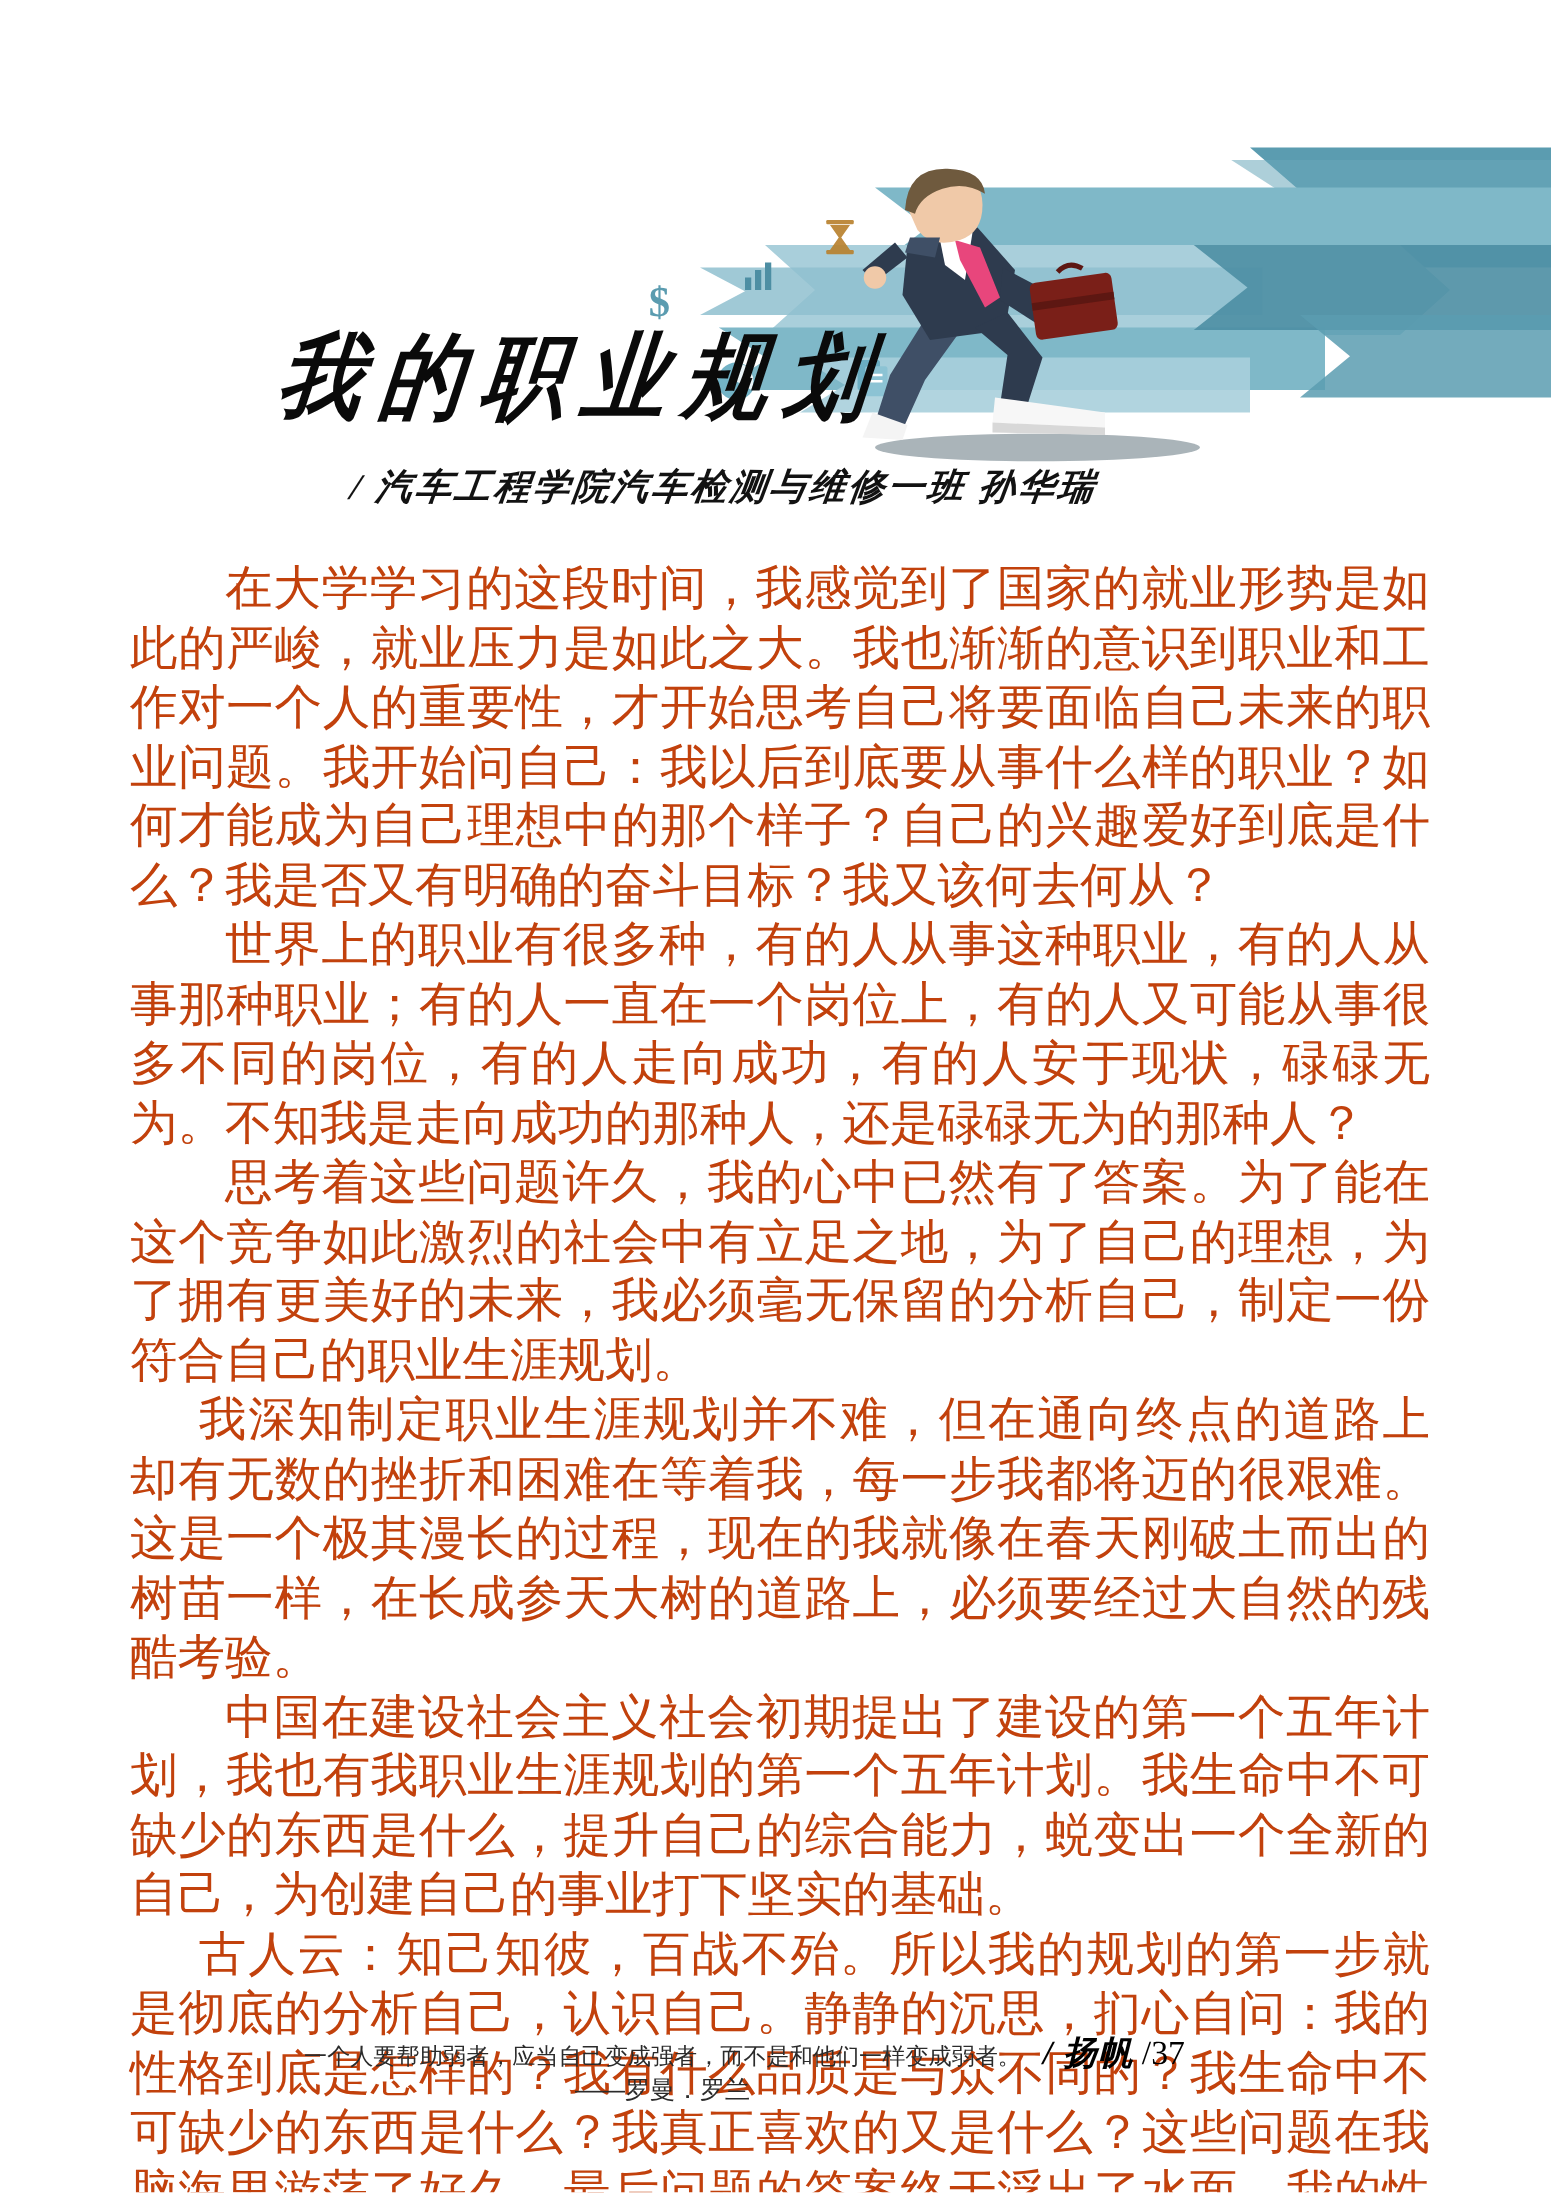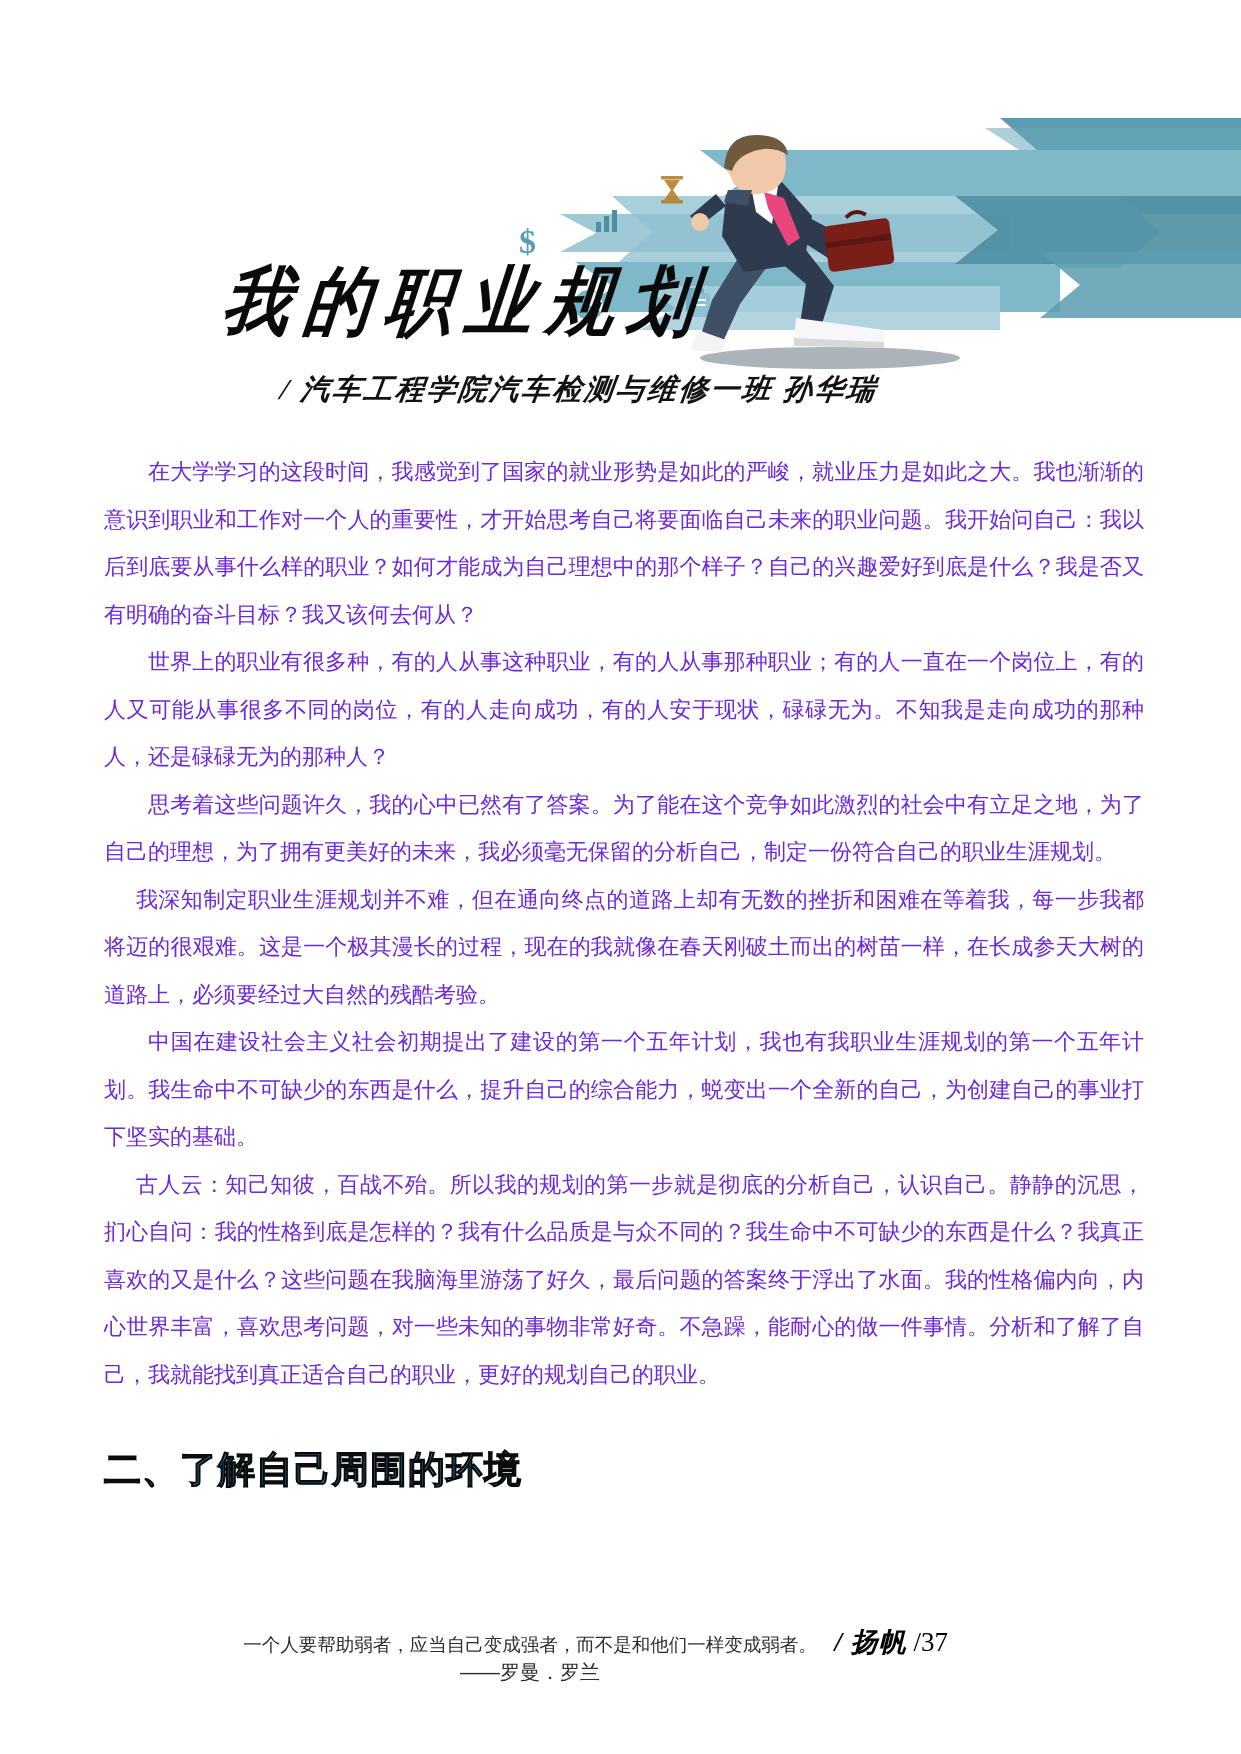--- a/index.html
+++ b/index.html
@@ -70,23 +70,23 @@
 
   
   #content {
     position: absolute;
     left: 104px;
     top: 448px;
     width: 1040px;
   }
   p.body-par {
     margin: 0;
-    font-size: 22px;
+    font-size: 38px;
     line-height: 47.5px;
-    color: #6d28d9;
+    color: #c2410c;
     text-align: justify;
     text-justify: inter-ideograph;
     text-indent: 2em;
     letter-spacing: 0px;
     font-family: "Liberation Sans", "DejaVu Sans", sans-serif;
   }
   p.body-par.tight-indent { text-indent: 1.45em; }
 
   h2.section-heading {
     margin: 36px 0 6px 0;

